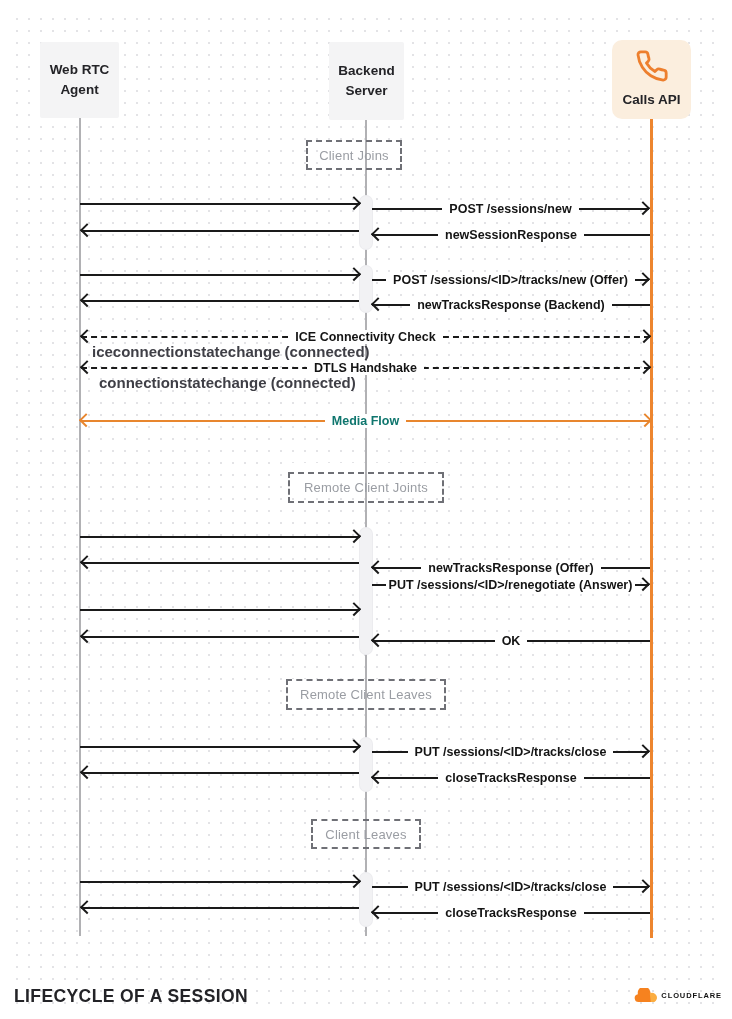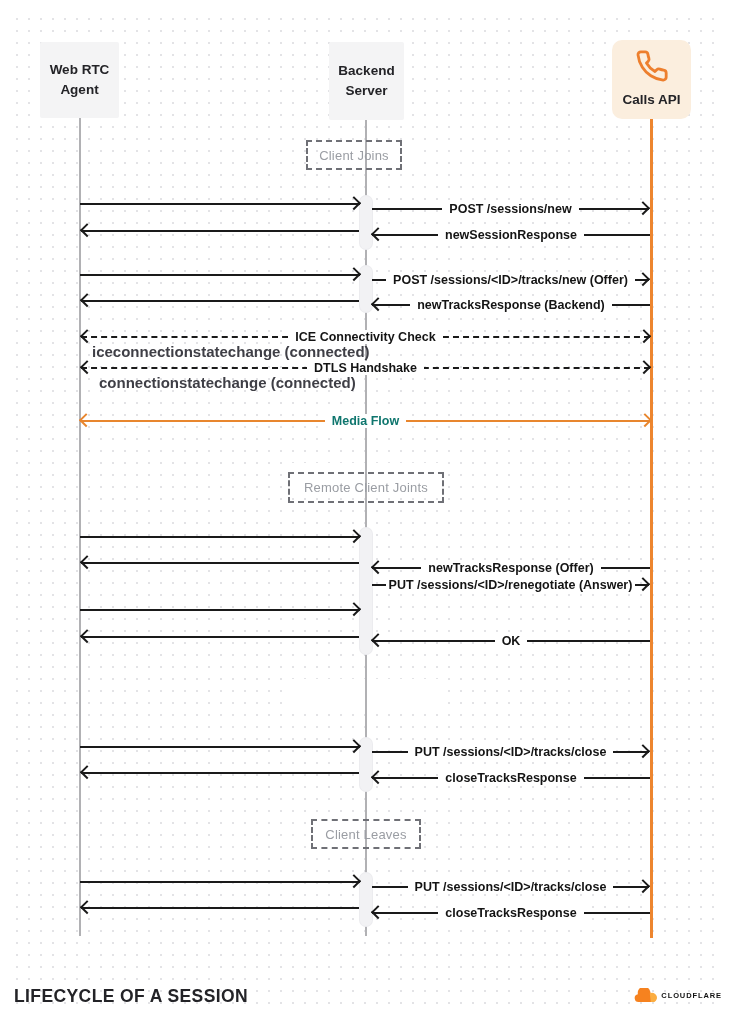--- a/index.html
+++ b/index.html
@@ -96,20 +96,23 @@
     </span>
     <span>Calls API</span>
   </div>
 
   <div class="sec-box" style="left:306px;top:140px;width:96px;height:30px;align-items:center;">
     <span>Client Joins</span>
   </div>
   <div class="sec-box" style="left:288px;top:463px;width:156px;height:31px;margin-top:9px;">
     <span>Remote Client Joints</span>
   </div>
+  <div class="sec-box" style="left:286px;top:679px;width:160px;height:31px;">
+    <span>Remote Client Leaves</span>
+  </div>
   <div class="sec-box" style="left:311px;top:819px;width:110px;height:30px;">
     <span>Client Leaves</span>
   </div>
 
   <div class="arrow" style="left:80px;top:196px;width:280px;">
     <span class="line"></span>
       <span class="chev r"></span>
   </div>
   <div class="arrow" style="left:372px;top:201px;width:277px;">
     <span class="line"></span>

